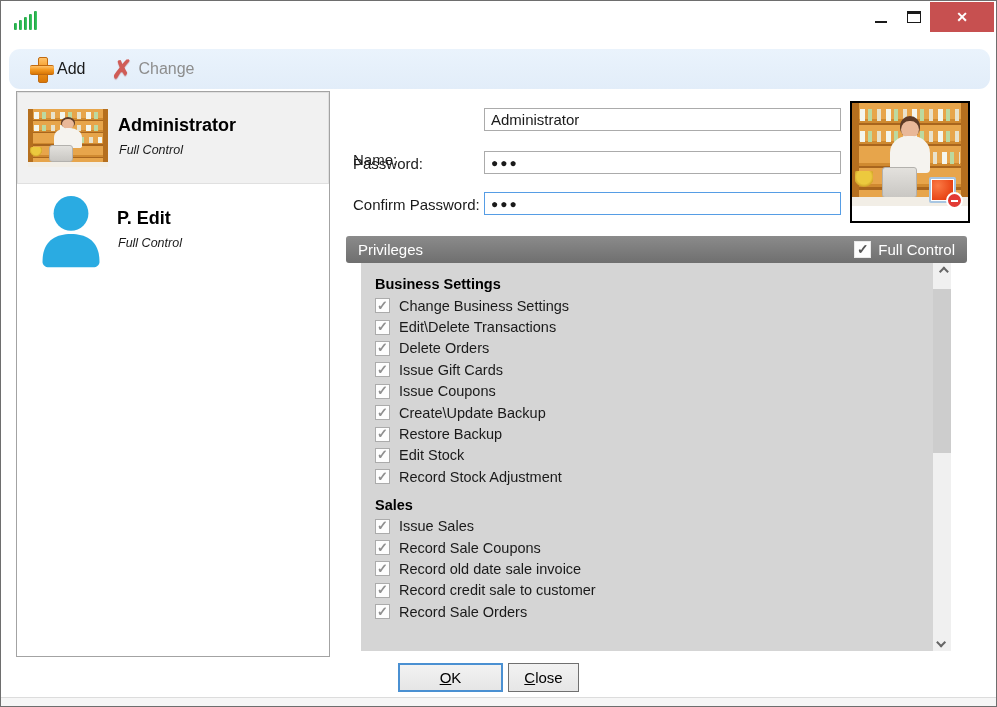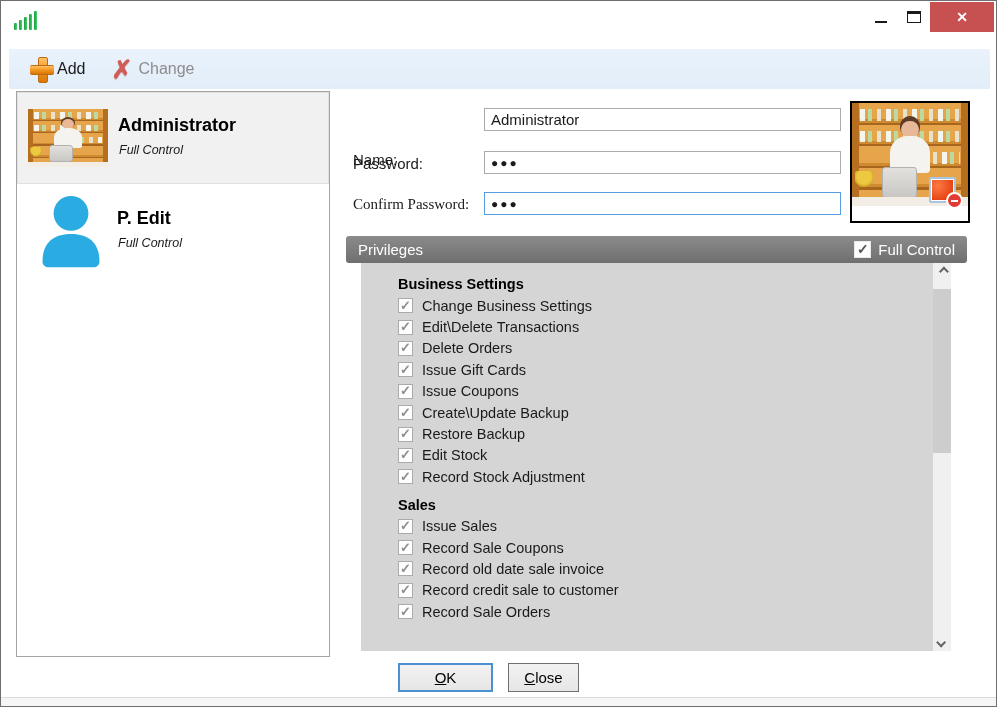--- a/index.html
+++ b/index.html
@@ -22,21 +22,21 @@
   .win-controls { position:absolute; right:2px; top:1px; height:30px; display:flex; }
   .win-btn { display:flex; align-items:center; justify-content:center; cursor:default; }
   .win-btn.min, .win-btn.max { width:33px; height:30px; }
   .glyph-min { width:12px; height:0; border-bottom:2px solid #1a1a1a; margin-top:10px; }
   .glyph-max { width:14px; height:12px; border:1px solid #1a1a1a; border-top:3px solid #1a1a1a; background:#fff; }
   .win-btn.close { width:64px; height:30px; background:#c75050; color:#ffffff; font-size:14px; font-weight:bold; }
 
   
   .toolbar {
     position:absolute; left:8px; top:48px; width:981px; height:40px;
-    background:linear-gradient(180deg,#eaf3fc,#e2edf9); border-radius:1px;
+    background:linear-gradient(180deg,#eaf3fc,#e2edf9); border-radius:11px;
     display:flex; align-items:center; padding-left:20px; gap:26px;
   }
   .tool-btn { display:flex; align-items:center; gap:2px; font-size:16px; cursor:default; }
   .plus-icon { width:26px; height:26px; position:relative; }
   .plus-icon::before, .plus-icon::after {
     content:""; position:absolute; background:linear-gradient(180deg,#ffc26a,#f49a23 45%,#d97706);
     border:1px solid #c06a10; border-radius:2px;
   }
   .plus-icon::before { left:9px; top:1px; width:8px; height:24px; }
   .plus-icon::after  { left:1px; top:9px; width:24px; height:8px; border-left:none; border-right:none; }
@@ -98,36 +98,36 @@
   .priv-header .ph-title { color:#fff; font-size:15px; }
   .fc-wrap { display:flex; align-items:center; gap:7px; color:#fff; font-size:15px; }
   .cb { display:inline-flex; width:15px; height:15px; background:#fdfdfd; border:1px solid #ababab;
     align-items:center; justify-content:center; flex:0 0 auto; }
   .cb .tick { font-size:13px; font-weight:bold; color:#8f8f8f; line-height:1; margin-top:-1px; }
   .fc-wrap .cb { width:17px; height:17px; border-color:#e9e9e9; }
   .fc-wrap .cb .tick { color:#555; font-size:14px; }
 
   .priv-body { position:absolute; left:360px; top:262px; width:590px; height:388px;
     background:#d5d5d5; overflow:hidden; }
-  .priv-content { padding:8px 30px 0 14px;margin-left:23px; }
+  .priv-content { padding:8px 30px 0 14px; }
   .priv-group-title { font-size:14.5px; font-weight:bold; color:#000; line-height:22px; margin-top:6px; }
   .priv-content .priv-group-title:first-child { margin-top:2px; }
   .priv-row { display:flex; align-items:center; gap:9px; height:21.4px; font-size:14.5px; color:#1a1a1a; }
 
   .scrollbar { position:absolute; right:0; top:0; bottom:0; width:18px; background:#f0f0f0; }
   .sb-arrow { position:absolute; left:0; width:18px; height:17px; display:flex; align-items:center; justify-content:center; }
   .sb-arrow span { width:7px; height:7px; border-top:2px solid #666; border-right:2px solid #666; }
   .sb-up { top:0; } .sb-up span { transform:rotate(-45deg) translate(1px,1px); }
   .sb-down { bottom:0; } .sb-down span { transform:rotate(135deg) translate(1px,1px); }
   .sb-thumb { position:absolute; left:0; top:26px; width:18px; height:164px; background:#cdcdcd; }
 
   
   .btn { position:absolute; top:662px; height:29px; background:linear-gradient(180deg,#f2f2f2,#e6e6e6);
     display:flex; align-items:center; justify-content:center; font-size:15px; color:#000; cursor:default; }
-  .btn-ok { left:397px; width:95px; border:2px solid #4a90d2; }
+  .btn-ok { left:397px; width:105px; border:2px solid #4a90d2; }
   .btn-close { left:507px; width:71px; border:1px solid #707070; }
   .btn-label { display:block; }
   .btn-label::first-letter { text-decoration:underline; }
 
   .bottom-strip { position:absolute; left:0; right:0; bottom:0; height:9px; background:#f6f6f6; border-top:1px solid #dcdcdc; }
 </style>
 </head>
 <body>
 
 <div class="window">
@@ -191,21 +191,21 @@
       <div class="u-role">Full Control</div>
     </div>
   </div>
 
   <div class="form-label" style="top:110px;margin-top:40px;">Name:</div>
   <input class="form-input" style="top: 107px;" value="Administrator">
 
   <div class="form-label" style="top:154px;">Password:</div>
   <input class="form-input pw" style="top: 150px;" value="●●●">
 
-  <div class="form-label" style="top:195px;font-family:Liberation Serif, serif;">Confirm Password:</div>
+  <div class="form-label" style="top:195px;">Confirm Password:</div>
   <input class="form-input pw focused" style="top: 191px;" value="●●●">
 
   <div class="photo-box">
     <div class="scene">
       <div class="products-row pr1"></div>
         <div class="products-row pr2"></div>
         <div class="products-row pr3"></div>
       <div class="flowers"></div>
         <div class="hair"></div>
         <div class="head"></div>

